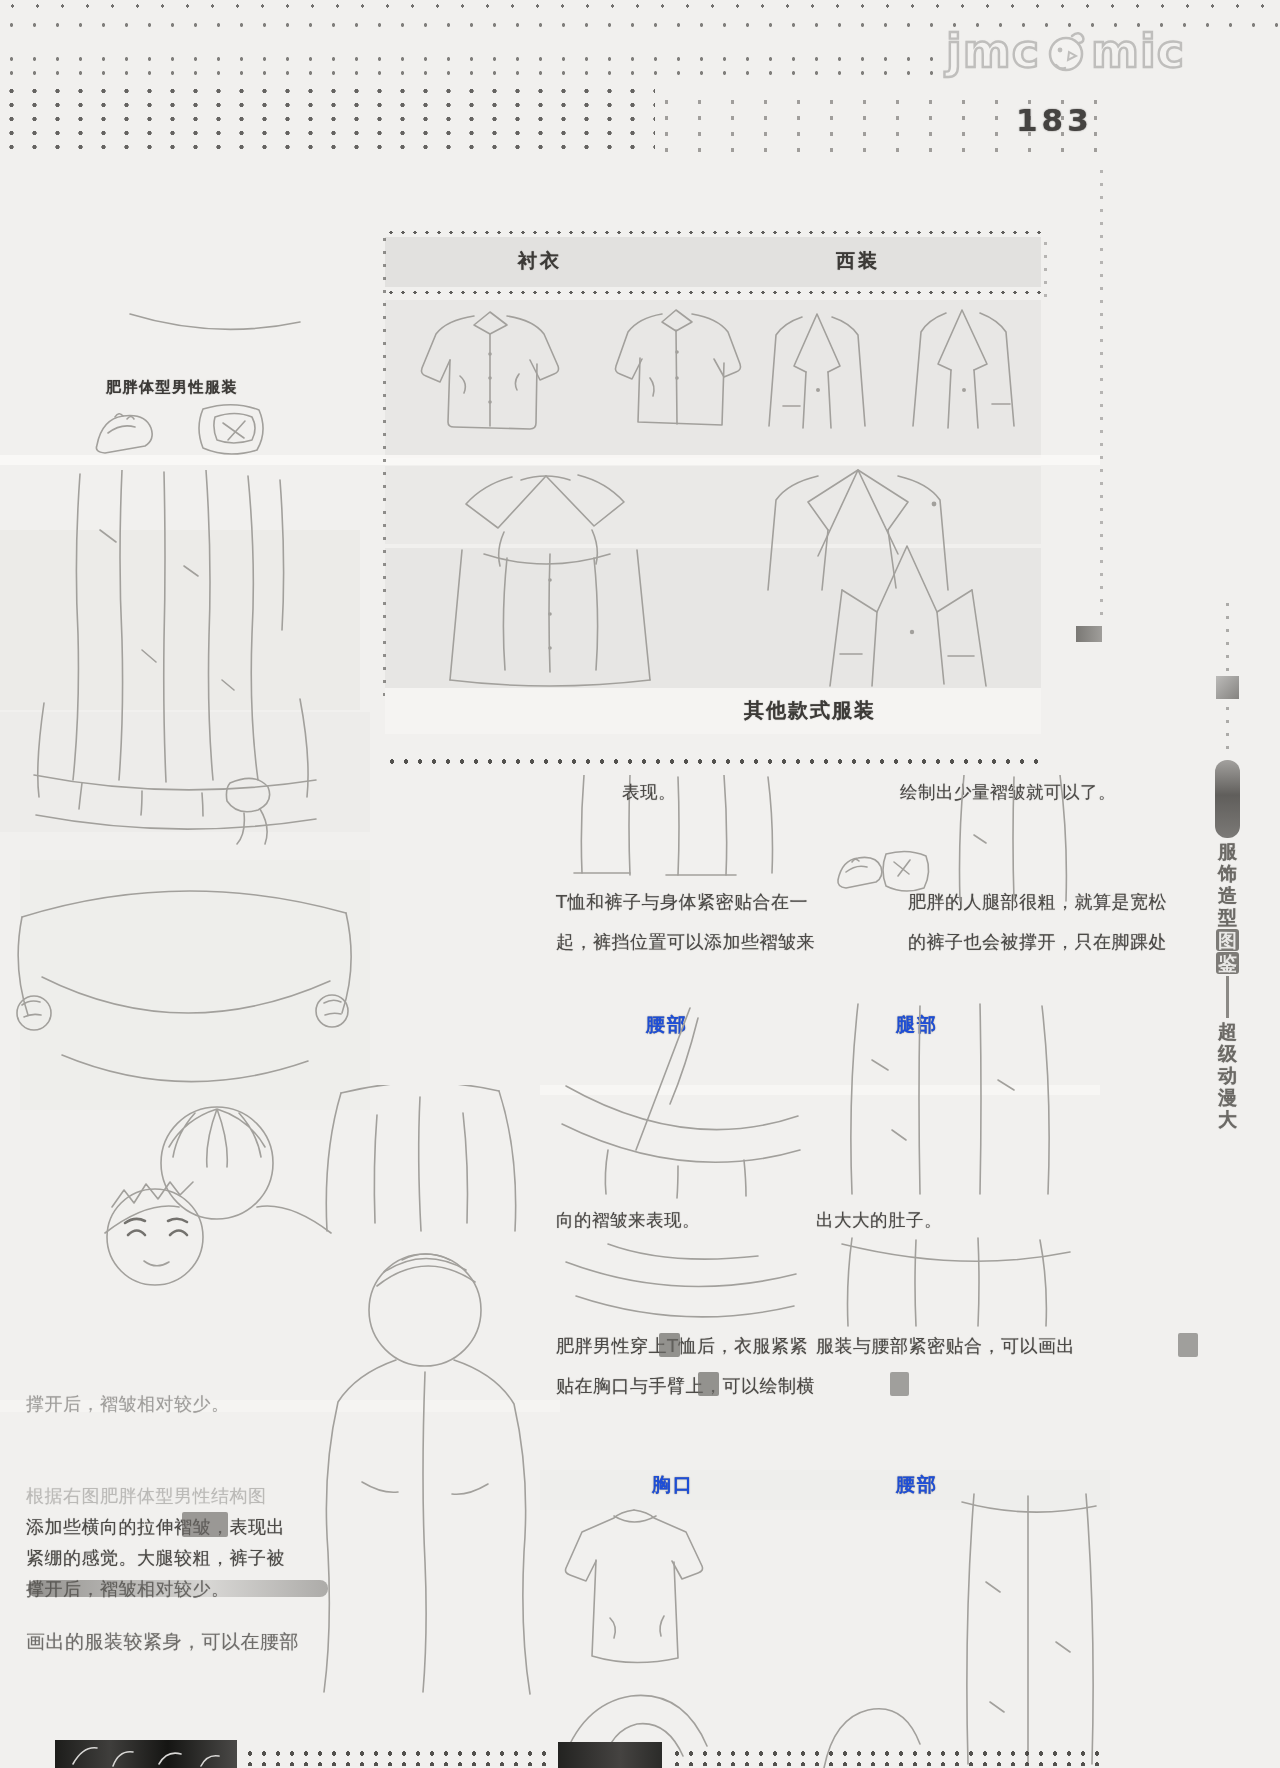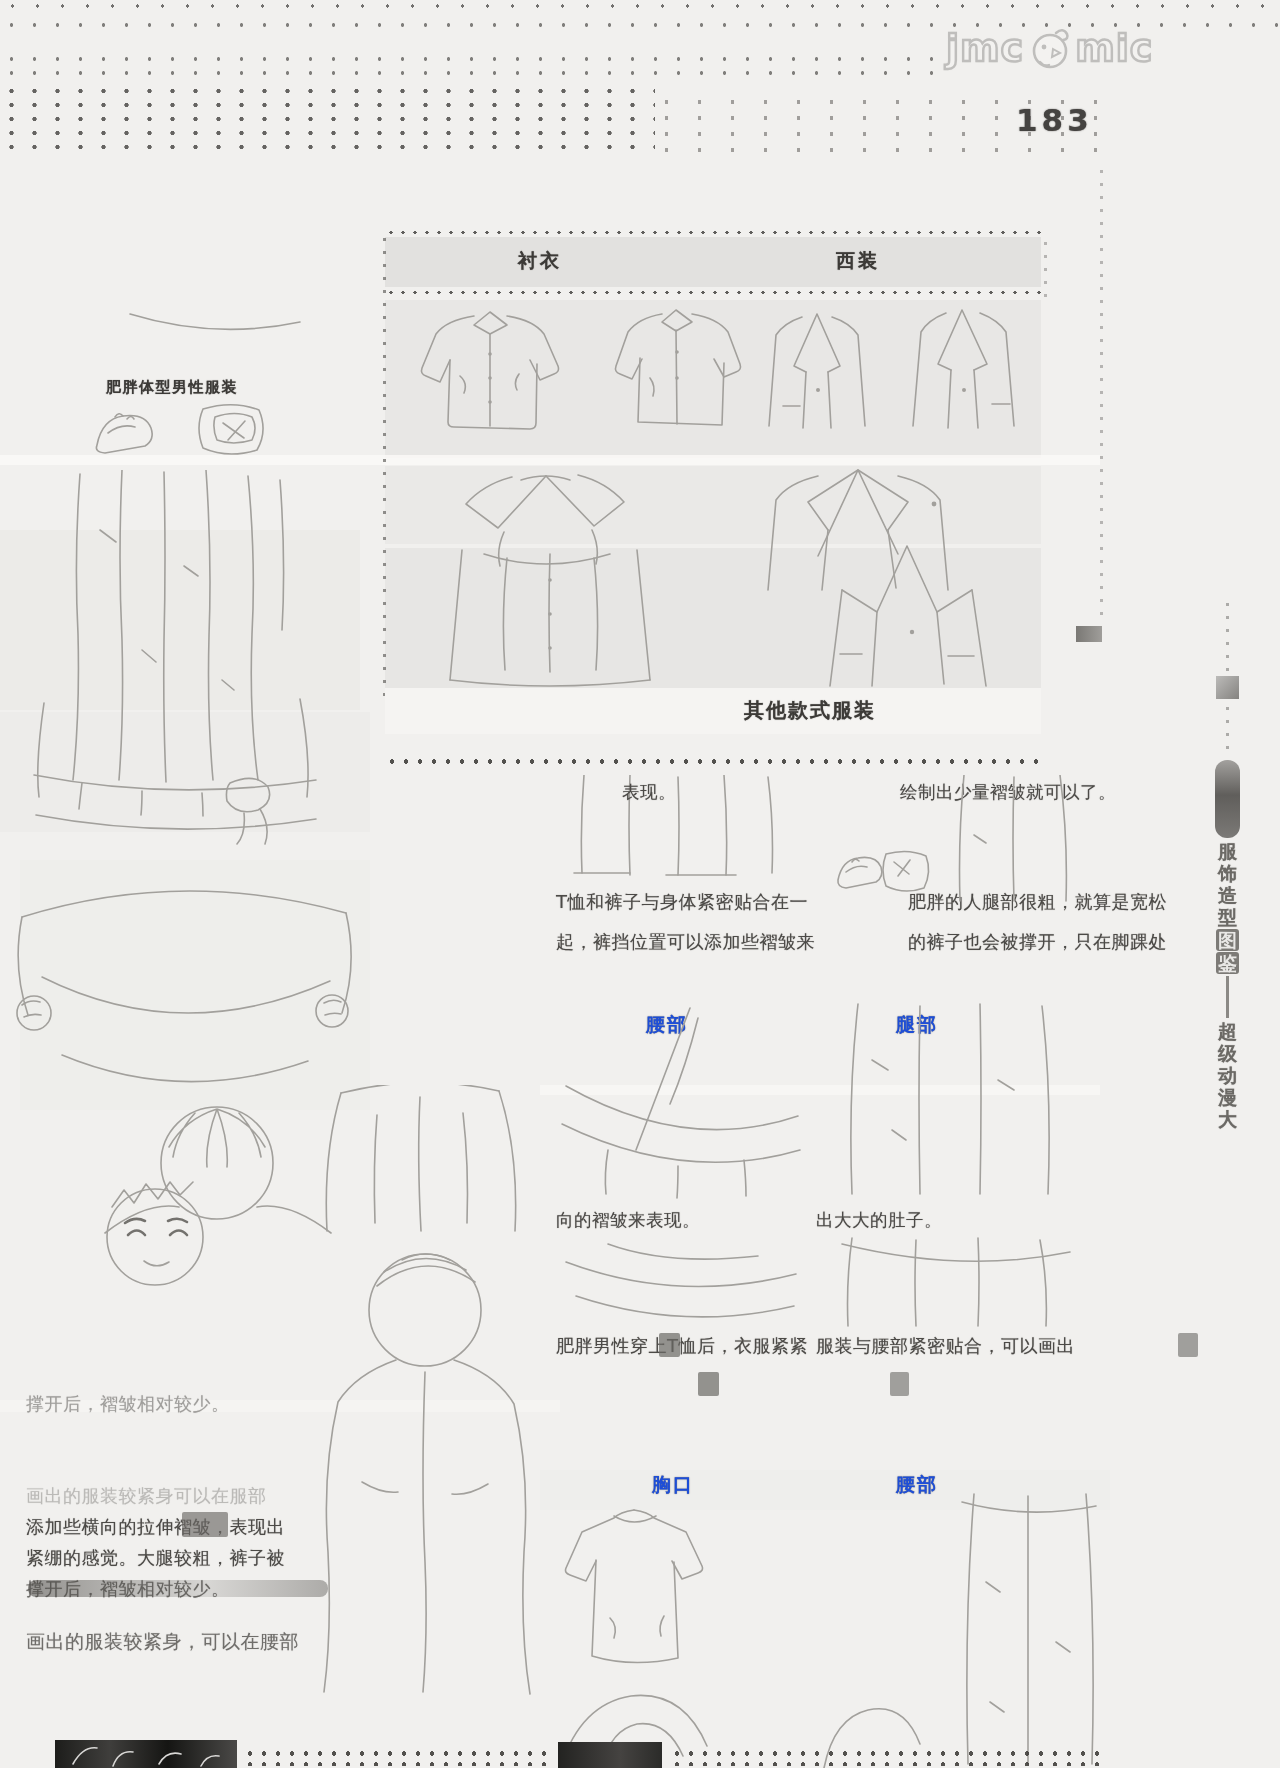--- a/index.html
+++ b/index.html
@@ -16,21 +16,21 @@
   .dots{position:absolute;}
   .dots.sparse{background-image:radial-gradient(circle,rgba(72,70,67,.75) 1.5px,transparent 1.7px);background-size:25px 12px;}
   .dots.mid{background-image:radial-gradient(circle,rgba(80,78,75,.7) 1.7px,transparent 1.9px);background-size:23px 14px;}
   .dots.dense{background-image:radial-gradient(circle,rgba(66,64,61,.8) 2px,transparent 2.2px);background-size:23px 14px;}
   .dots.faintgrid{background-image:radial-gradient(circle,rgba(92,90,87,.55) 1.8px,transparent 2px);background-size:33px 16px;}
   .dotrow{position:absolute;background-image:radial-gradient(circle,rgba(55,53,50,.85) 2.3px,transparent 2.5px);background-size:14px 11px;}
   .dotrow.fine{background-image:radial-gradient(circle,rgba(60,58,55,.8) 1.6px,transparent 1.8px);background-size:12px 9px;}
   .vdots{position:absolute;background-image:radial-gradient(circle,rgba(90,88,85,.65) 1.5px,transparent 1.7px);background-size:7px 13px;width:7px;}
   
   .logo{position:absolute;left:946px;top:24px;display:flex;align-items:center;
-    font-size:38px;font-weight:800;letter-spacing:1px;color:#f3f2f0;
+    font-size:46px;font-weight:800;letter-spacing:1px;color:#f3f2f0;
     -webkit-text-stroke:2.4px #bfbebc;text-shadow:0 0 2px rgba(180,179,177,.6);}
   .pagenum{position:absolute;left:1016px;top:102px;font-size:31px;font-weight:800;
     letter-spacing:4px;color:#454341;text-shadow:0 0 1.5px rgba(60,58,55,.8);}
   
   .hd{position:absolute;font-weight:bold;color:#3c3a37;text-shadow:0 0 1px rgba(60,58,55,.7);}
   .para{position:absolute;font-size:18px;line-height:40px;letter-spacing:.5px;
     color:#4c4a47;text-shadow:0 0 1px rgba(76,74,71,.55);white-space:nowrap;}
   .para.tight{line-height:31px;font-size:18px;}
   .cap{position:absolute;font-size:17.5px;color:#4c4a47;letter-spacing:.5px;
     text-shadow:0 0 1px rgba(76,74,71,.5);white-space:nowrap;}
@@ -291,20 +291,21 @@
 <svg class="sketch" style="left:548px;top:1240px;" width="260" height="90" viewBox="0 0 260 90">
   <path d="M18,22 q112,42 230,12 M28,56 q108,36 218,10 M60,4 q60,22 150,12"></path>
 </svg>
 <svg class="sketch" style="left:828px;top:1236px;" width="250" height="92" viewBox="0 0 250 92">
   <path d="M24,2 q-6,44 -4,88 M88,4 q-2,44 0,86 M150,2 q2,44 0,88 M212,4 q8,42 6,86"></path>
   <path d="M14,8 q120,30 228,8"></path>
 </svg>
 
 <div class="para" style="left:556px;top:1326px;">
   <div>肥胖男性穿上T恤后，衣服紧紧</div>
+  <div>贴在胸口与手臂上，可以绘制横</div>
 </div>
 <div class="para" style="left:816px;top:1326px;">
   <div>服装与腰部紧密贴合，可以画出</div>
 </div>
 
 <div class="smudge" style="left:659px;top:1333px;width:21px;height:24px;opacity:.7;"></div>
 <div class="smudge" style="left:698px;top:1372px;width:21px;height:24px;opacity:.7;"></div>
 <div class="smudge" style="left:1178px;top:1333px;width:20px;height:24px;opacity:.6;"></div>
 <div class="smudge" style="left:890px;top:1372px;width:19px;height:24px;opacity:.6;"></div>
 
@@ -340,21 +341,21 @@
   <path d="M16,10 q66,18 134,4"></path>
   <path d="M40,90 l14,10 M110,150 l14,10 M44,210 l14,10"></path>
 </svg>
 <svg class="sketch" style="left:806px;top:1692px;" width="125" height="76" viewBox="0 0 125 76">
   <path d="M18,76 q10,-50 44,-58 q36,-8 52,34"></path>
 </svg>
 
 <div class="cap fade50" style="left:26px;top:1392px;font-size:18px;">撑开后，褶皱相对较少。</div>
 
 <div class="para tight" style="left:26px;top:1480px;">
-  <div class="fade30">画出的服装较紧身可以在服部</div>
+  <div class="fade30">根据右图肥胖体型男性结构图</div>
   <div>添加些横向的拉伸褶皱，表现出</div>
   <div>紧绷的感觉。大腿较粗，裤子被</div>
   <div class="fade75">撑开后，褶皱相对较少。</div>
 </div>
 <div class="smudge" style="left:182px;top:1512px;width:46px;height:25px;opacity:.65;"></div>
 <div class="bar-dark" style="left:28px;top:1580px;width:300px;height:17px;background:linear-gradient(90deg,rgba(70,68,64,.55),rgba(70,68,64,.15) 60%,rgba(70,68,64,.4));border-radius:8px;"></div>
 
 <div class="para" style="left:26px;top:1618px;line-height:46px;font-size:19px;">
   <div class="fade75">画出的服装较紧身，可以在腰部</div>
 </div>

